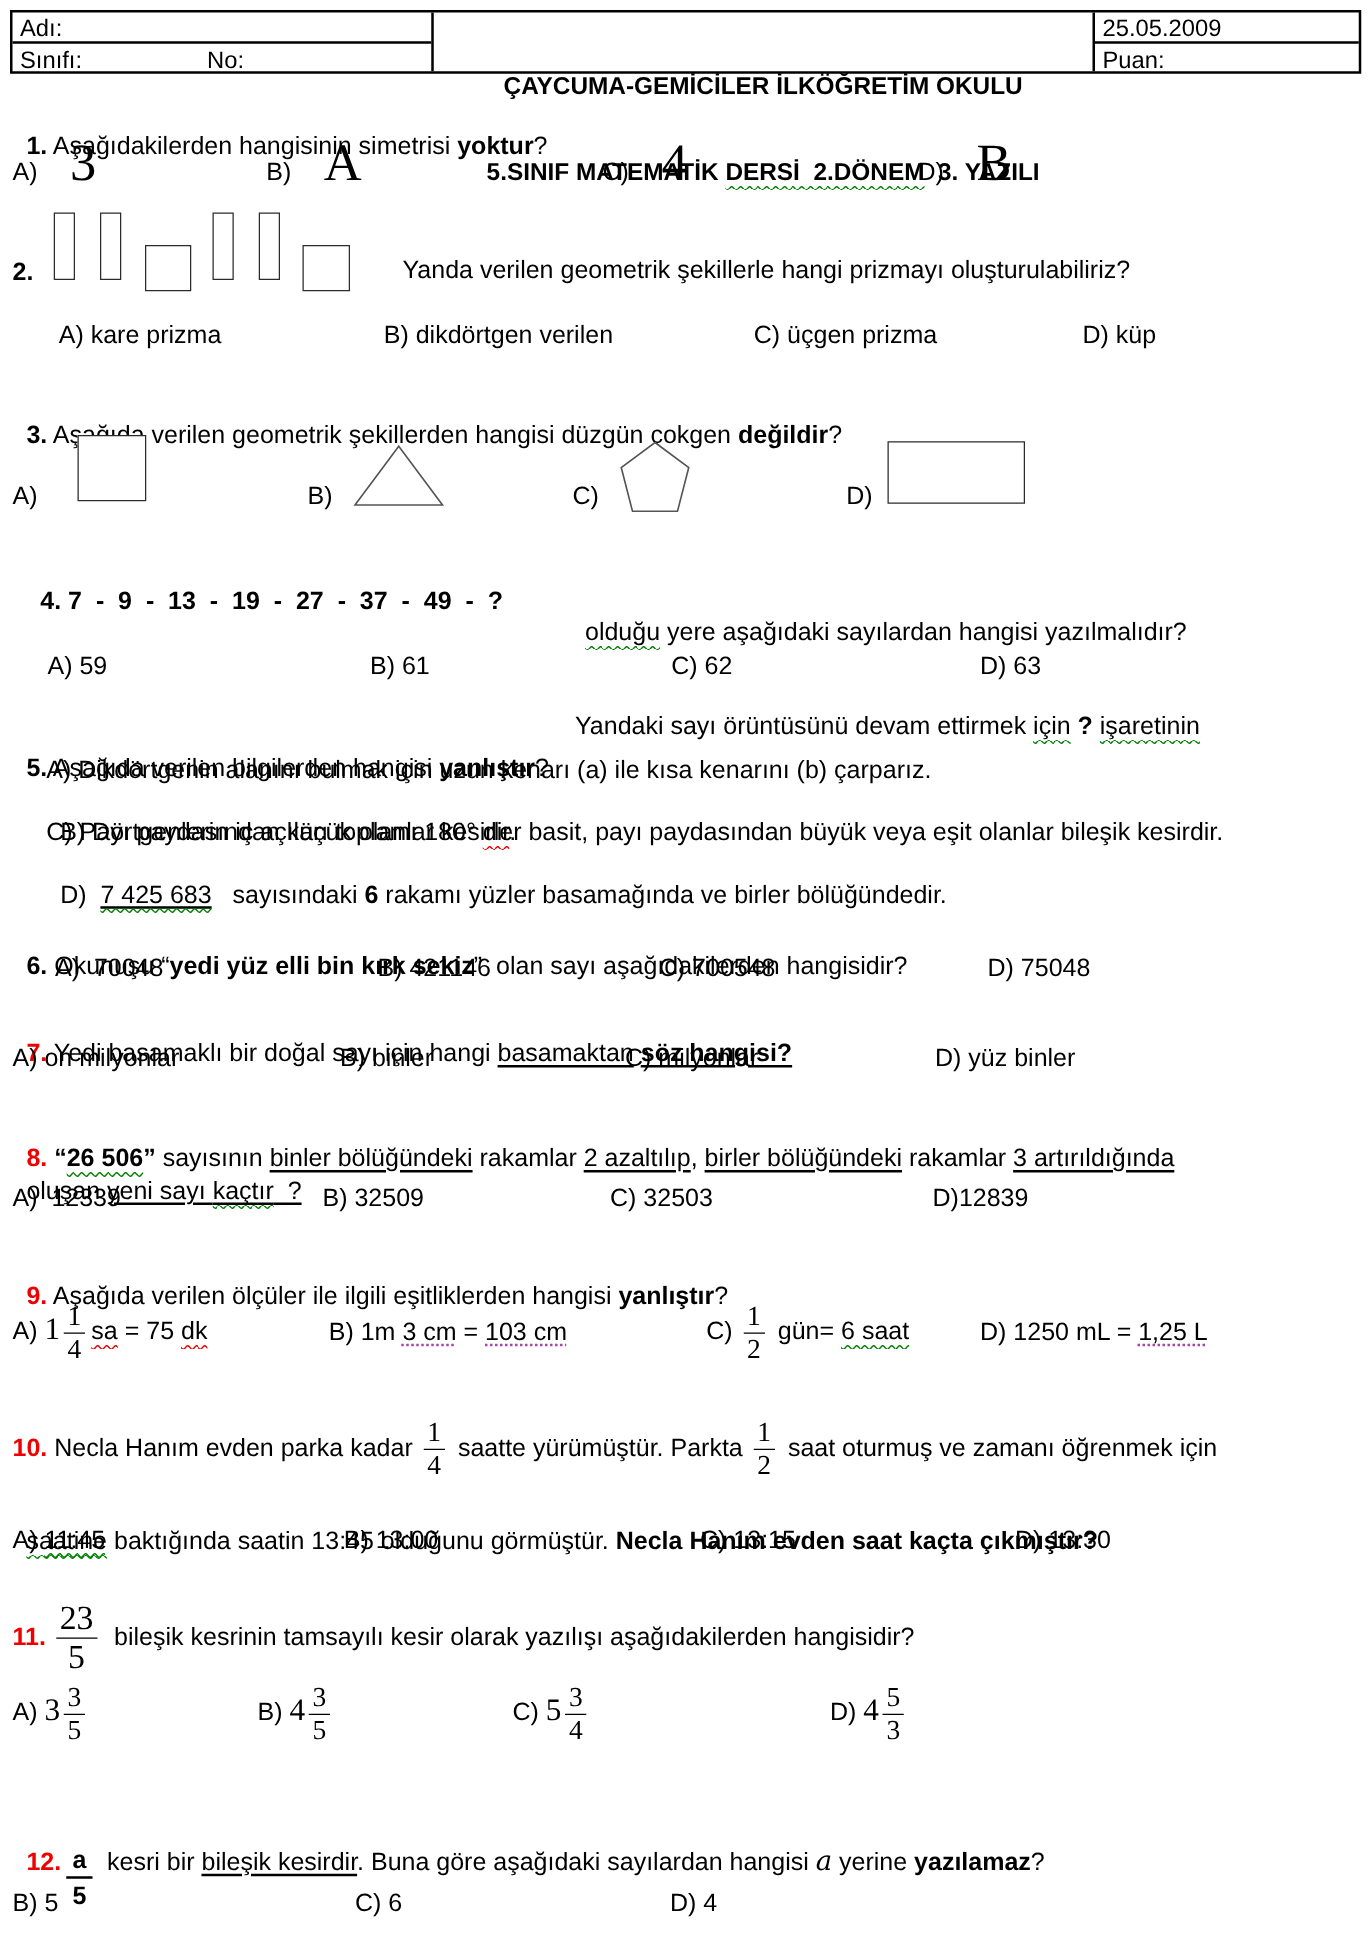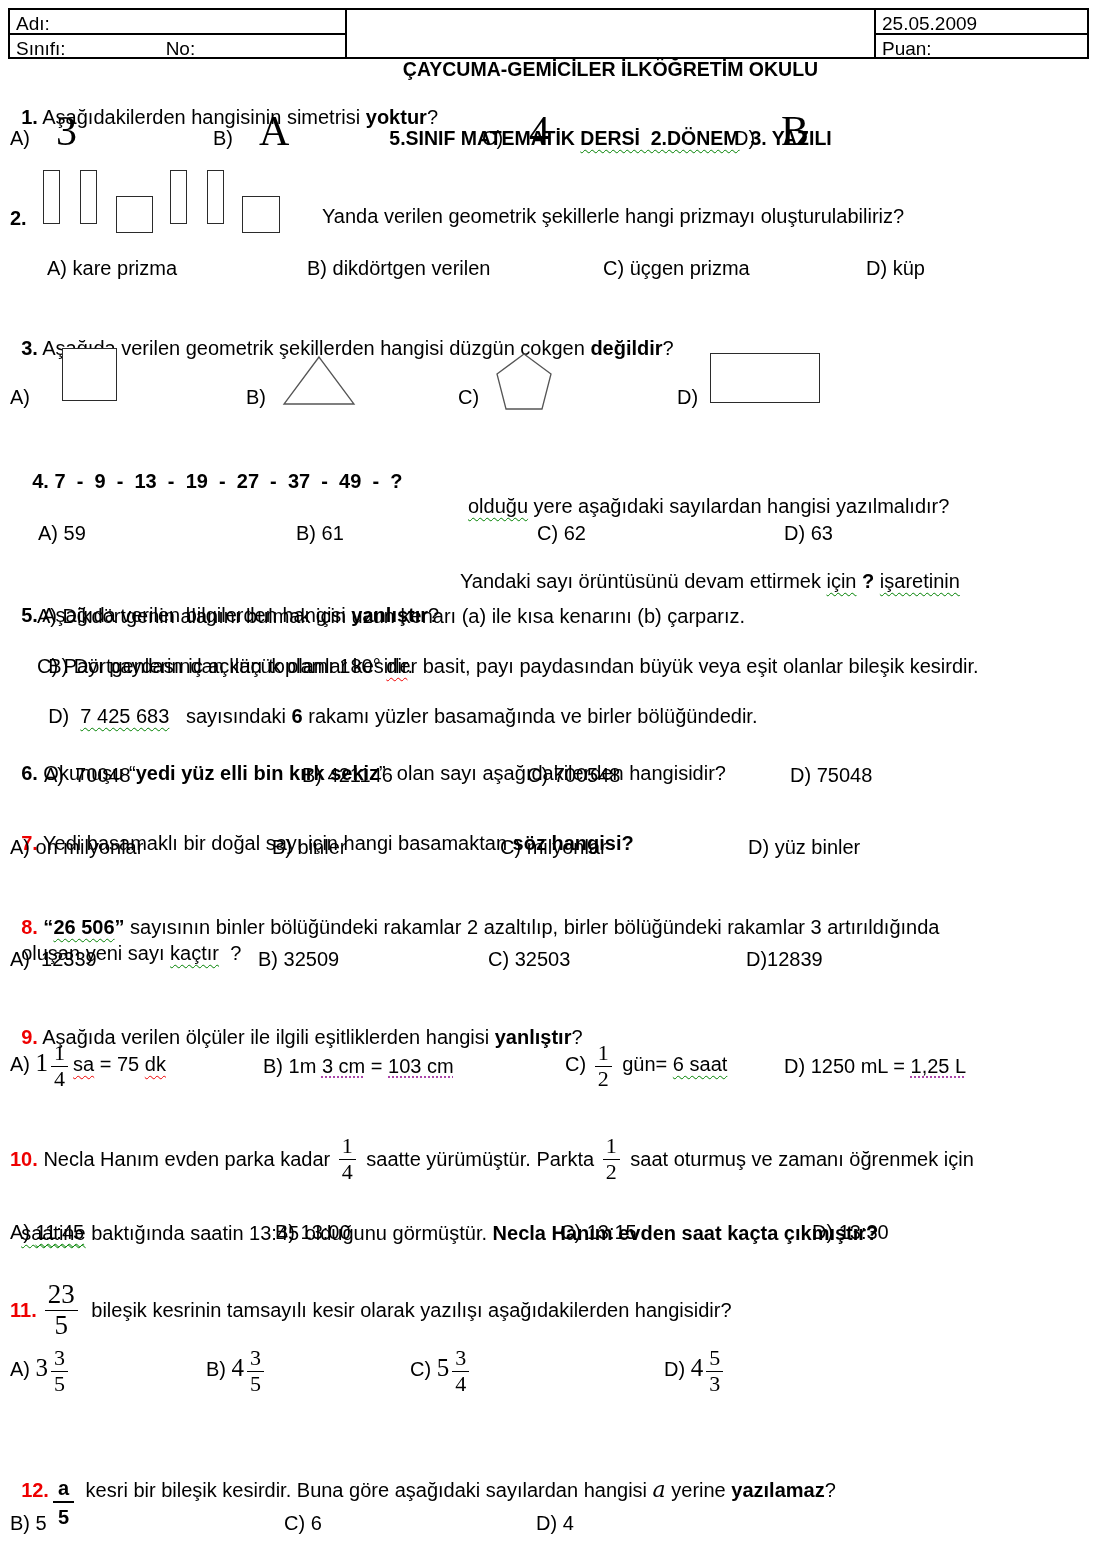--- a/index.html
+++ b/index.html
@@ -7,21 +7,21 @@
   body {
     width:1097px; height:1562px; position:relative; overflow:hidden;
     background:#ffffff; color:#000;
     font-family:"Liberation Sans","DejaVu Sans",sans-serif;
     font-size:20px; line-height:25px;
   }
   .abs { position:absolute; left:10px; right:6px; white-space:pre-wrap; }
   b, .b { font-weight:bold; }
   .qnum { font-weight:bold; }
   .red { color:#ee0000; }
-  .ul { text-decoration-thickness:1.5px; text-underline-offset:3px; }
+  .ul { text-decoration:underline; text-decoration-thickness:1.5px; text-underline-offset:3px; }
   .wg { text-decoration:underline; text-decoration-style:wavy; text-decoration-color:#008000; text-decoration-thickness:1px; text-underline-offset:4px; text-decoration-skip-ink:none; }
   .wr { text-decoration:underline; text-decoration-style:wavy; text-decoration-color:#ee0000; text-decoration-thickness:1px; text-underline-offset:4px; text-decoration-skip-ink:none;margin-top:42px; }
   .dp { text-decoration:underline; text-decoration-style:dotted; text-decoration-color:#aa44aa; text-underline-offset:4px; }
   .opts { display:flex; align-items:baseline; }
   .opts > div { flex:0 0 auto; white-space:pre-wrap; }
   .frow { display:flex; align-items:center; }
   .frow > div { white-space:pre-wrap; }
   .olab { display:inline-block; }
   .bigserif { font-family:"Liberation Serif","DejaVu Serif",serif; font-size:42px; line-height:42px; margin-left:26px; }
   .fr { display:inline-block; vertical-align:middle; text-align:center;

